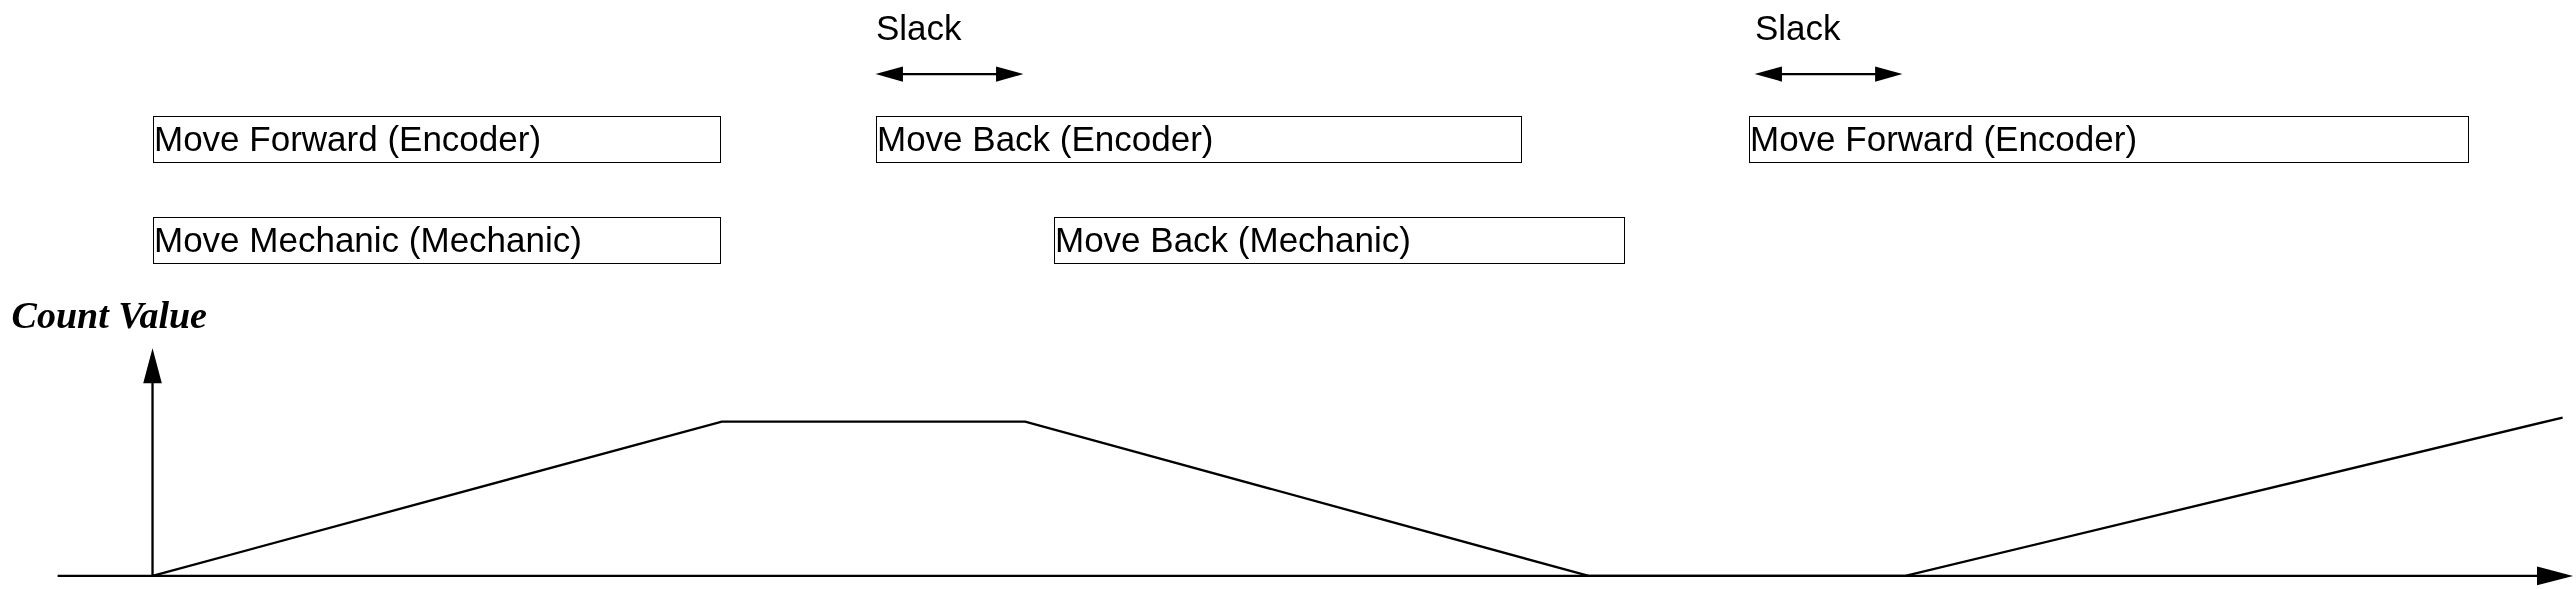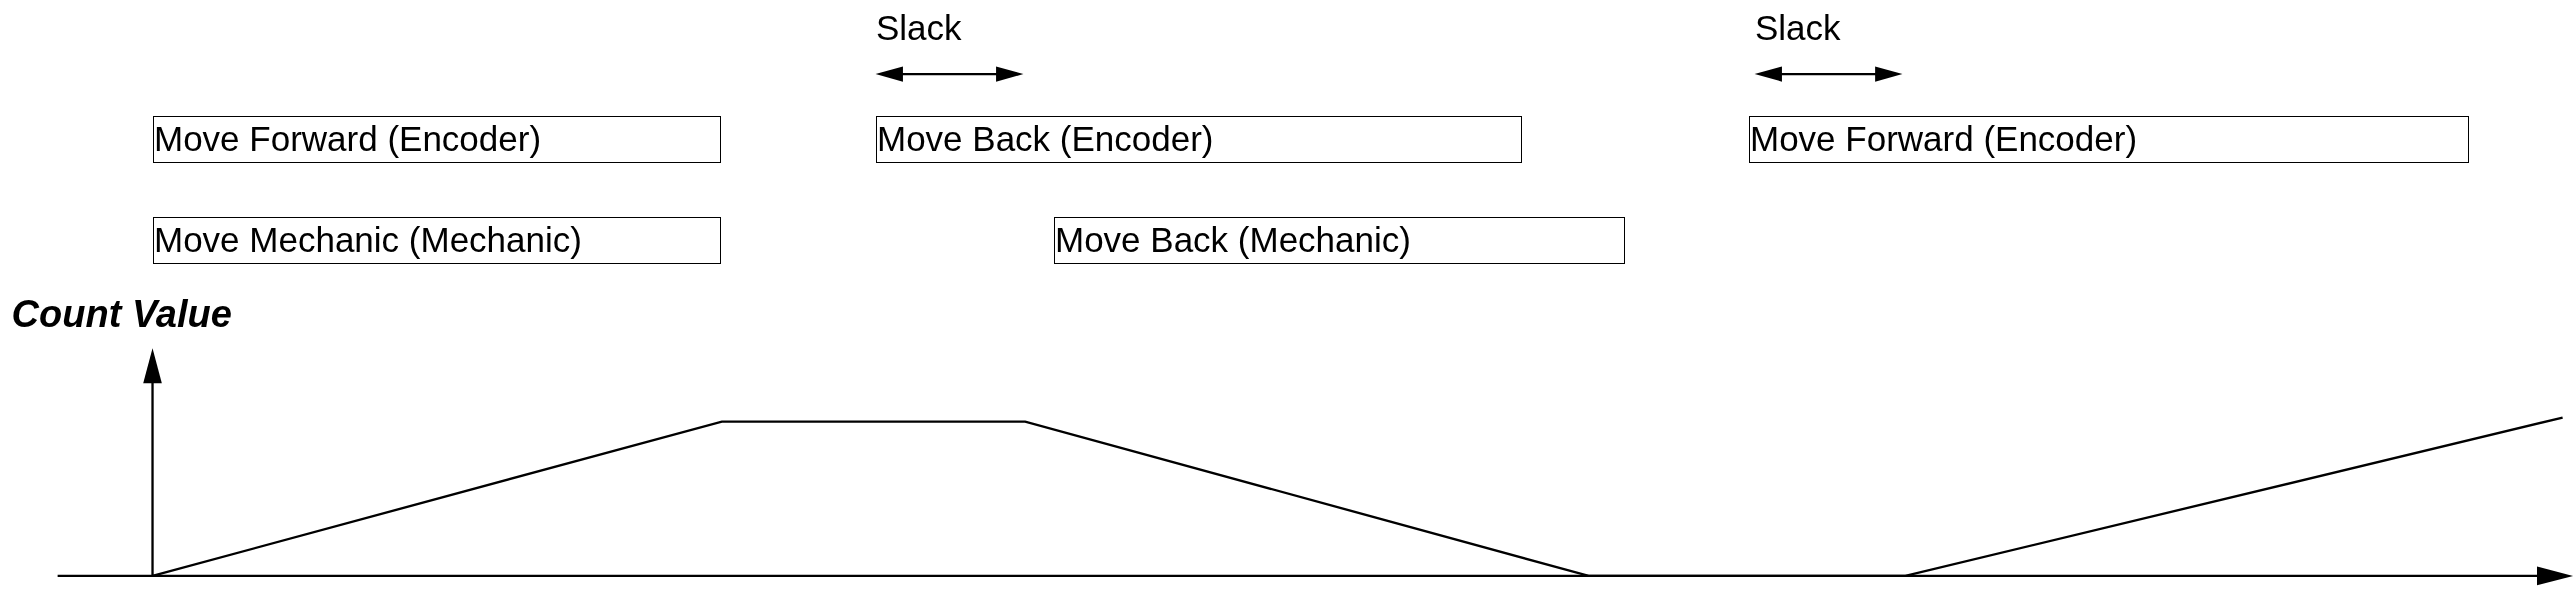--- a/index.html
+++ b/index.html
@@ -47,20 +47,21 @@
   .row-encoder  { top: 116px; }
   .row-mechanic { top: 217px; }
   #y-axis-label {
     position: absolute;
     left: 11.6px;
     top: 293px;
     font-size: 38px;
     font-weight: bold;
     font-style: italic;
     white-space: nowrap;
+    font-family: Liberation Serif, serif;
   }
 </style>
 </head>
 <body>
 
 <div id="canvas">
 
   <svg id="plot" width="2576" height="590" viewBox="0 0 4425 1013">
 
     <g>

